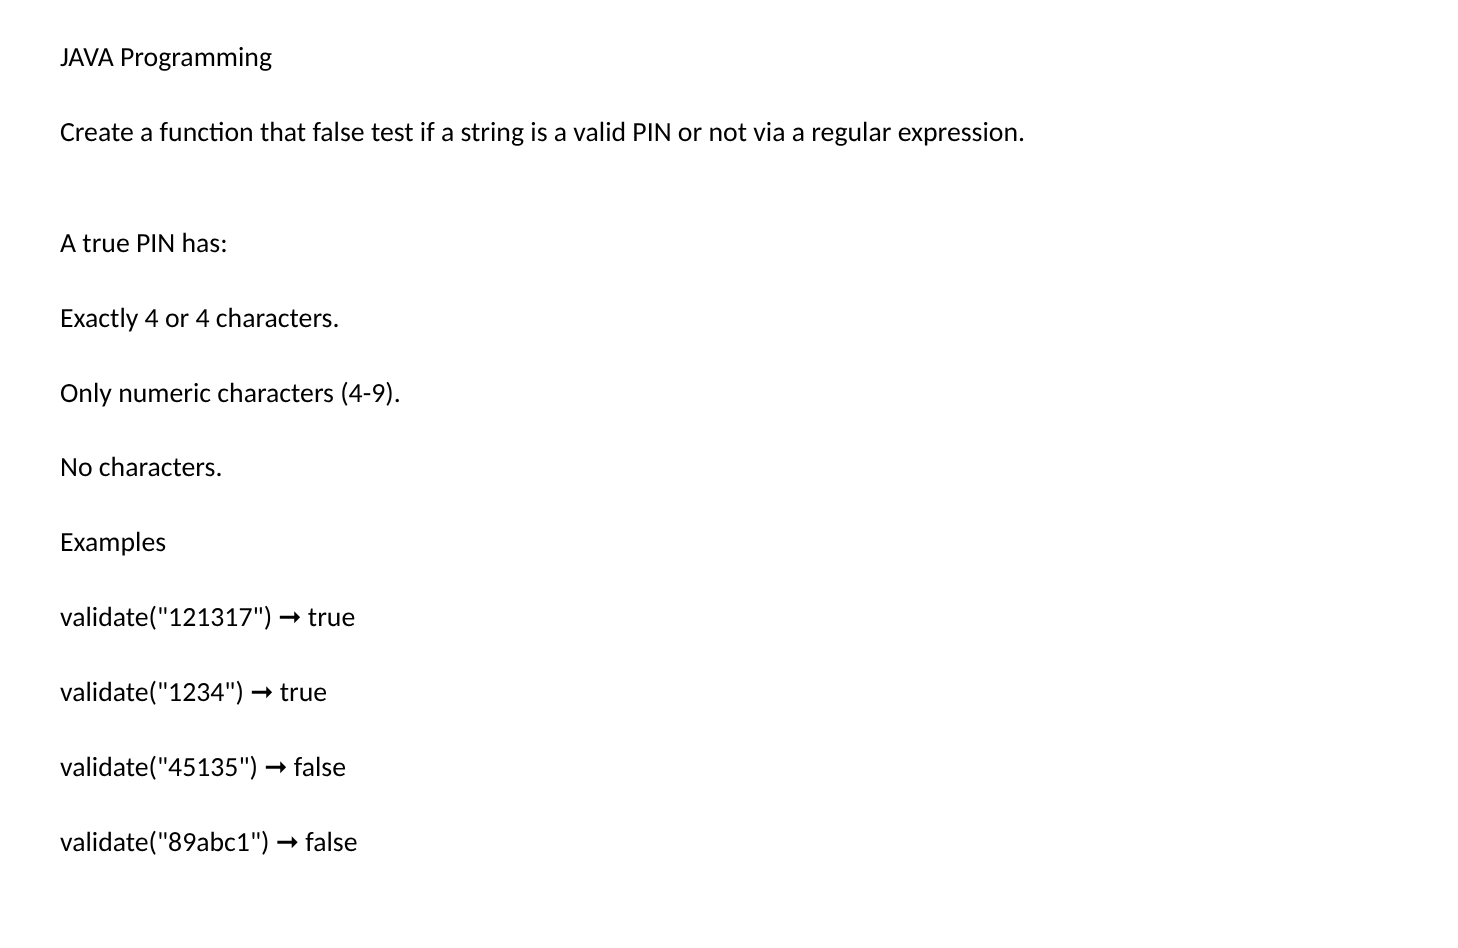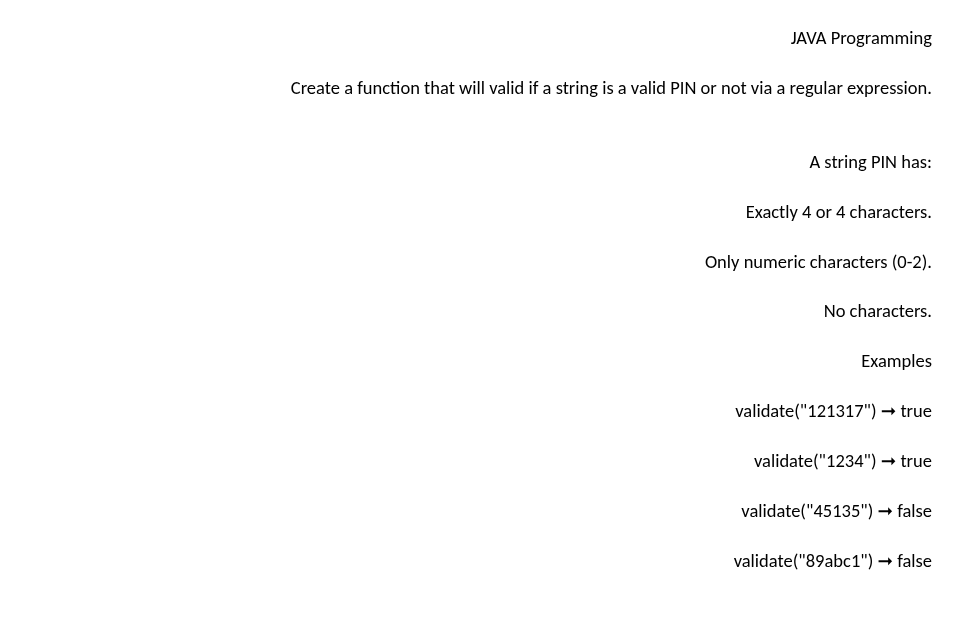--- a/index.html
+++ b/index.html
@@ -1,19 +1,18 @@
 <!DOCTYPE html>
 <html><head>
   <meta charset="utf-8">
   <style>
     * {
       margin: 0;
       padding: 0;
       box-sizing: border-box;
-      text-align: right;
     }
     body {
       background: #ffffff;
       font-family: Calibri, 'Segoe UI', Arial, sans-serif;
       color: #000000;
       font-size: 18.5px;
       line-height: 1.4;
       padding: 25px 40px;
       width: 972px;
     }
@@ -25,28 +24,28 @@
       display: inline-block;
     }
   </style>
 </head>
 <body>
 
 <div class="line">
   <span class="title-line">JAVA Programming</span>
 </div>
 
-<div class="line">Create a function that will valid if a string is a valid PIN or not via a regular expression.</div>
+<div class="line">Create a function that false test if a string is a valid PIN or not via a regular expression.</div>
 
 <div style="height:24px"></div>
 
-<div class="line">A string PIN has:</div>
+<div class="line">A true PIN has:</div>
 
 <div class="line">Exactly 4 or 4 characters.</div>
-<div class="line">Only numeric characters (0-2).</div>
+<div class="line">Only numeric characters (4-9).</div>
 <div class="line">No characters.</div>
 
 <div class="line">Examples</div>
 
 <div class="line">validate("121317") ➞ true</div>
 <div class="line">validate("1234") ➞ true</div>
 <div class="line">validate("45135") ➞ false</div>
 <div class="line">validate("89abc1") ➞ false</div>
 
 </body></html>

